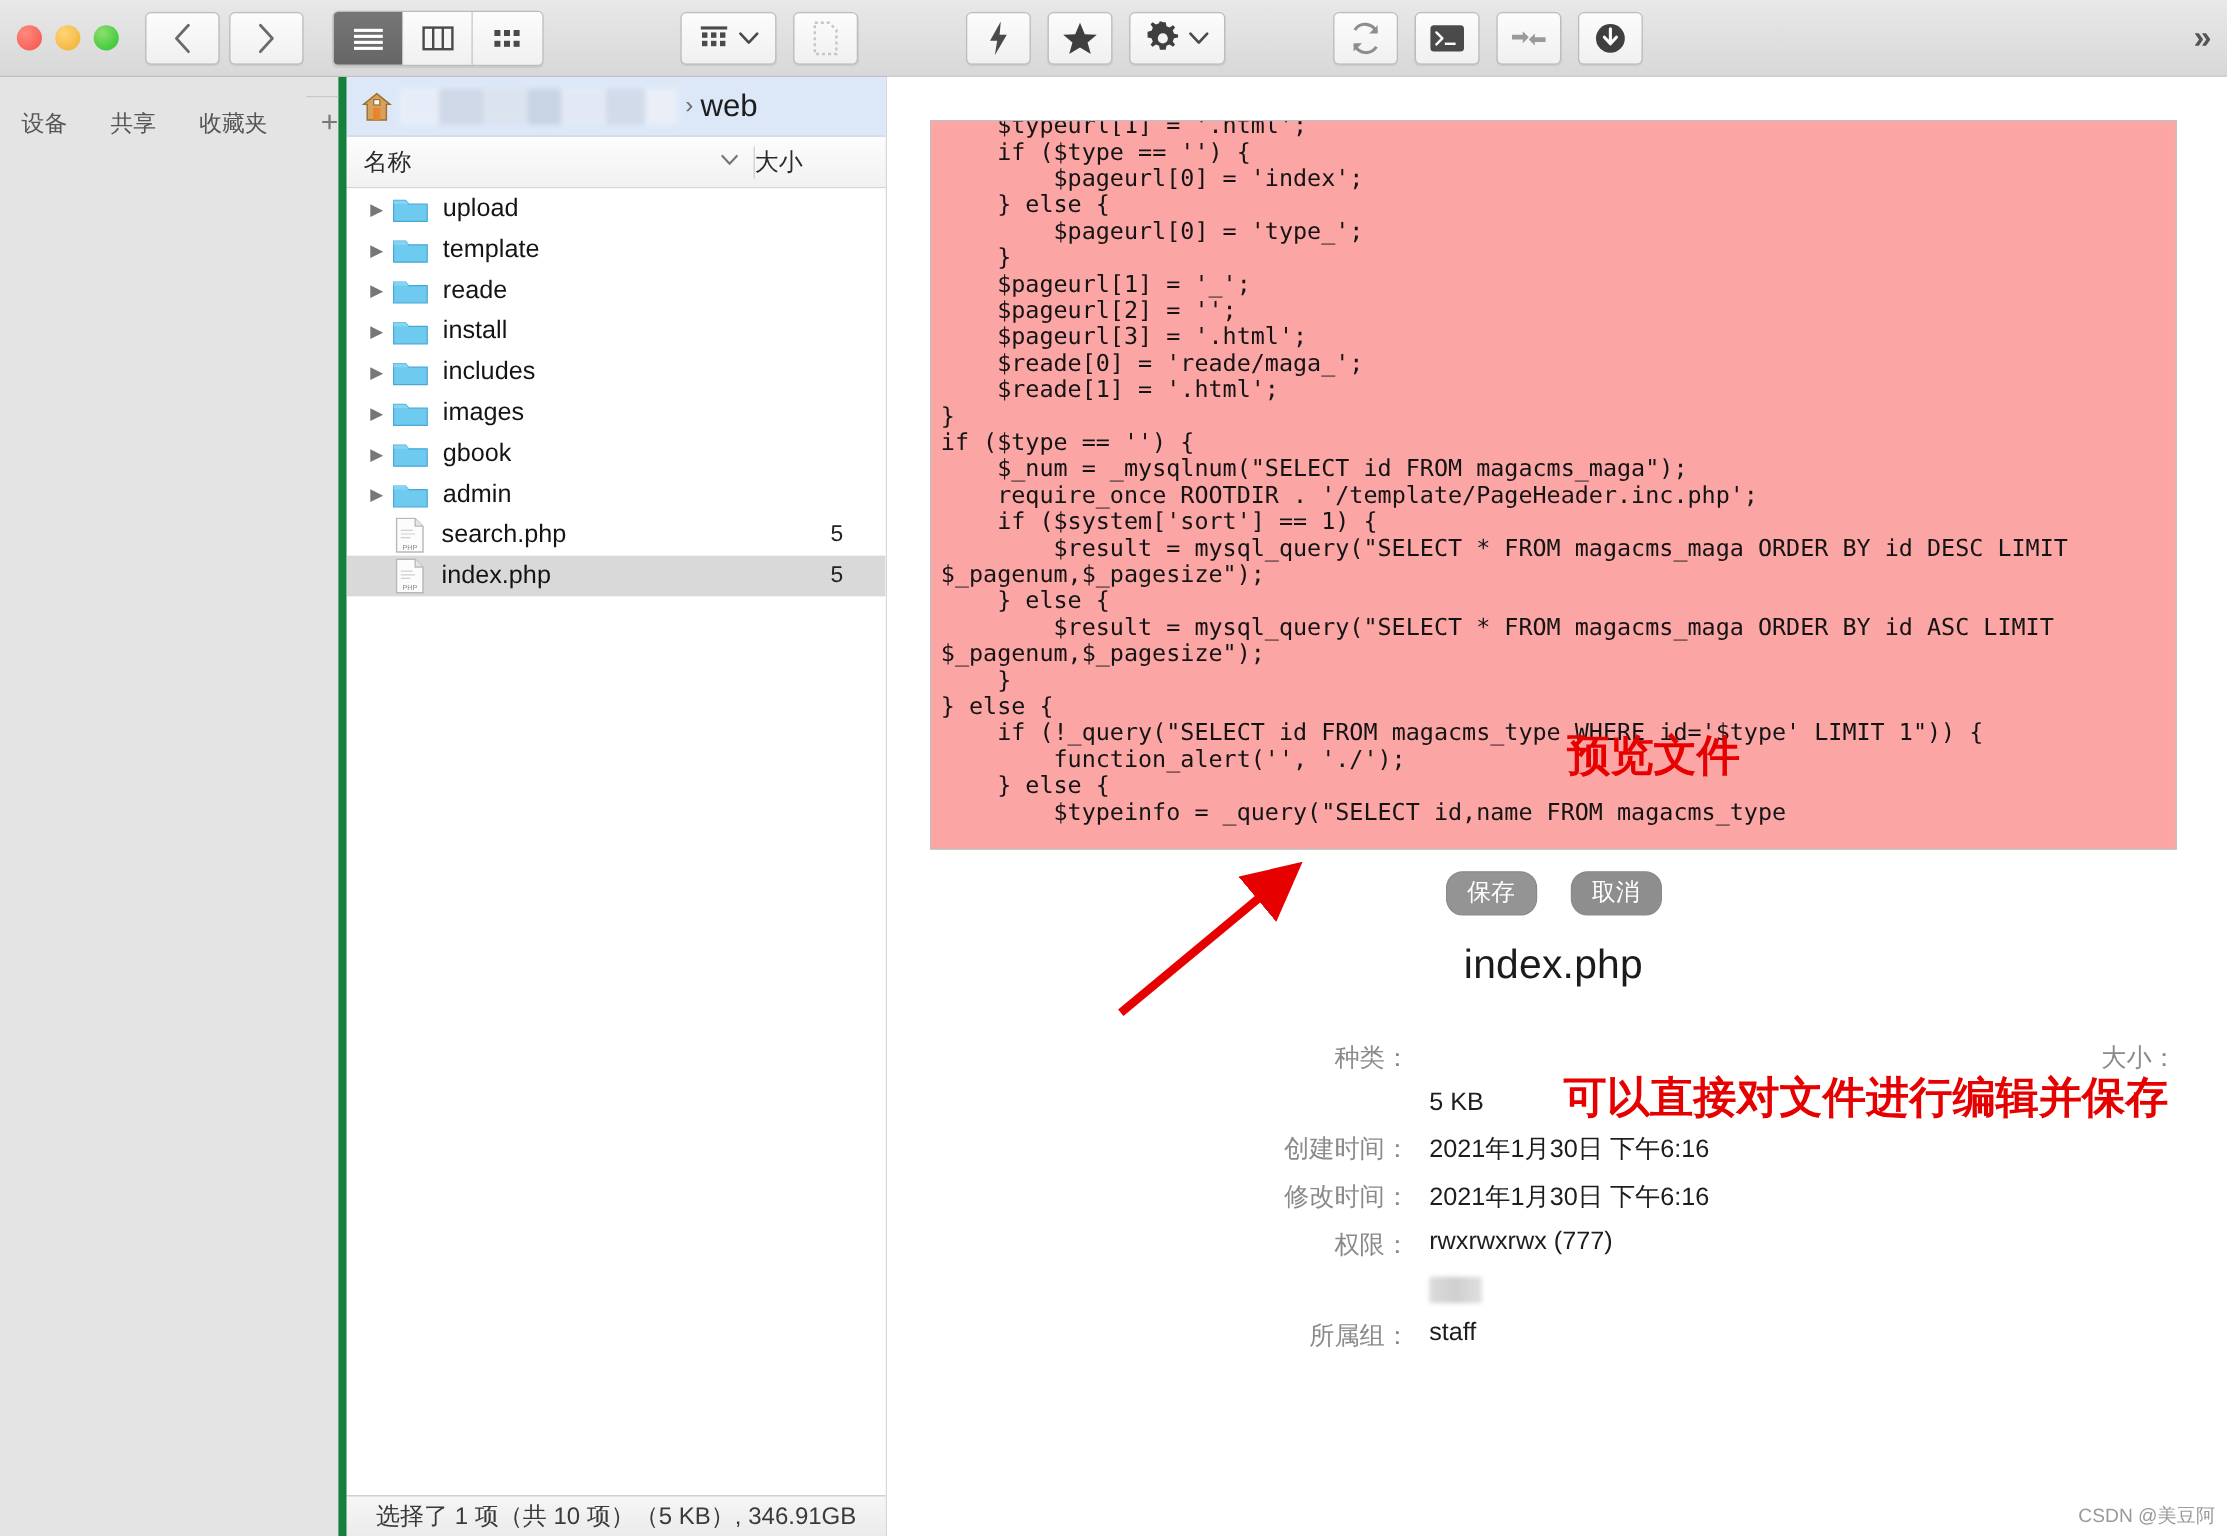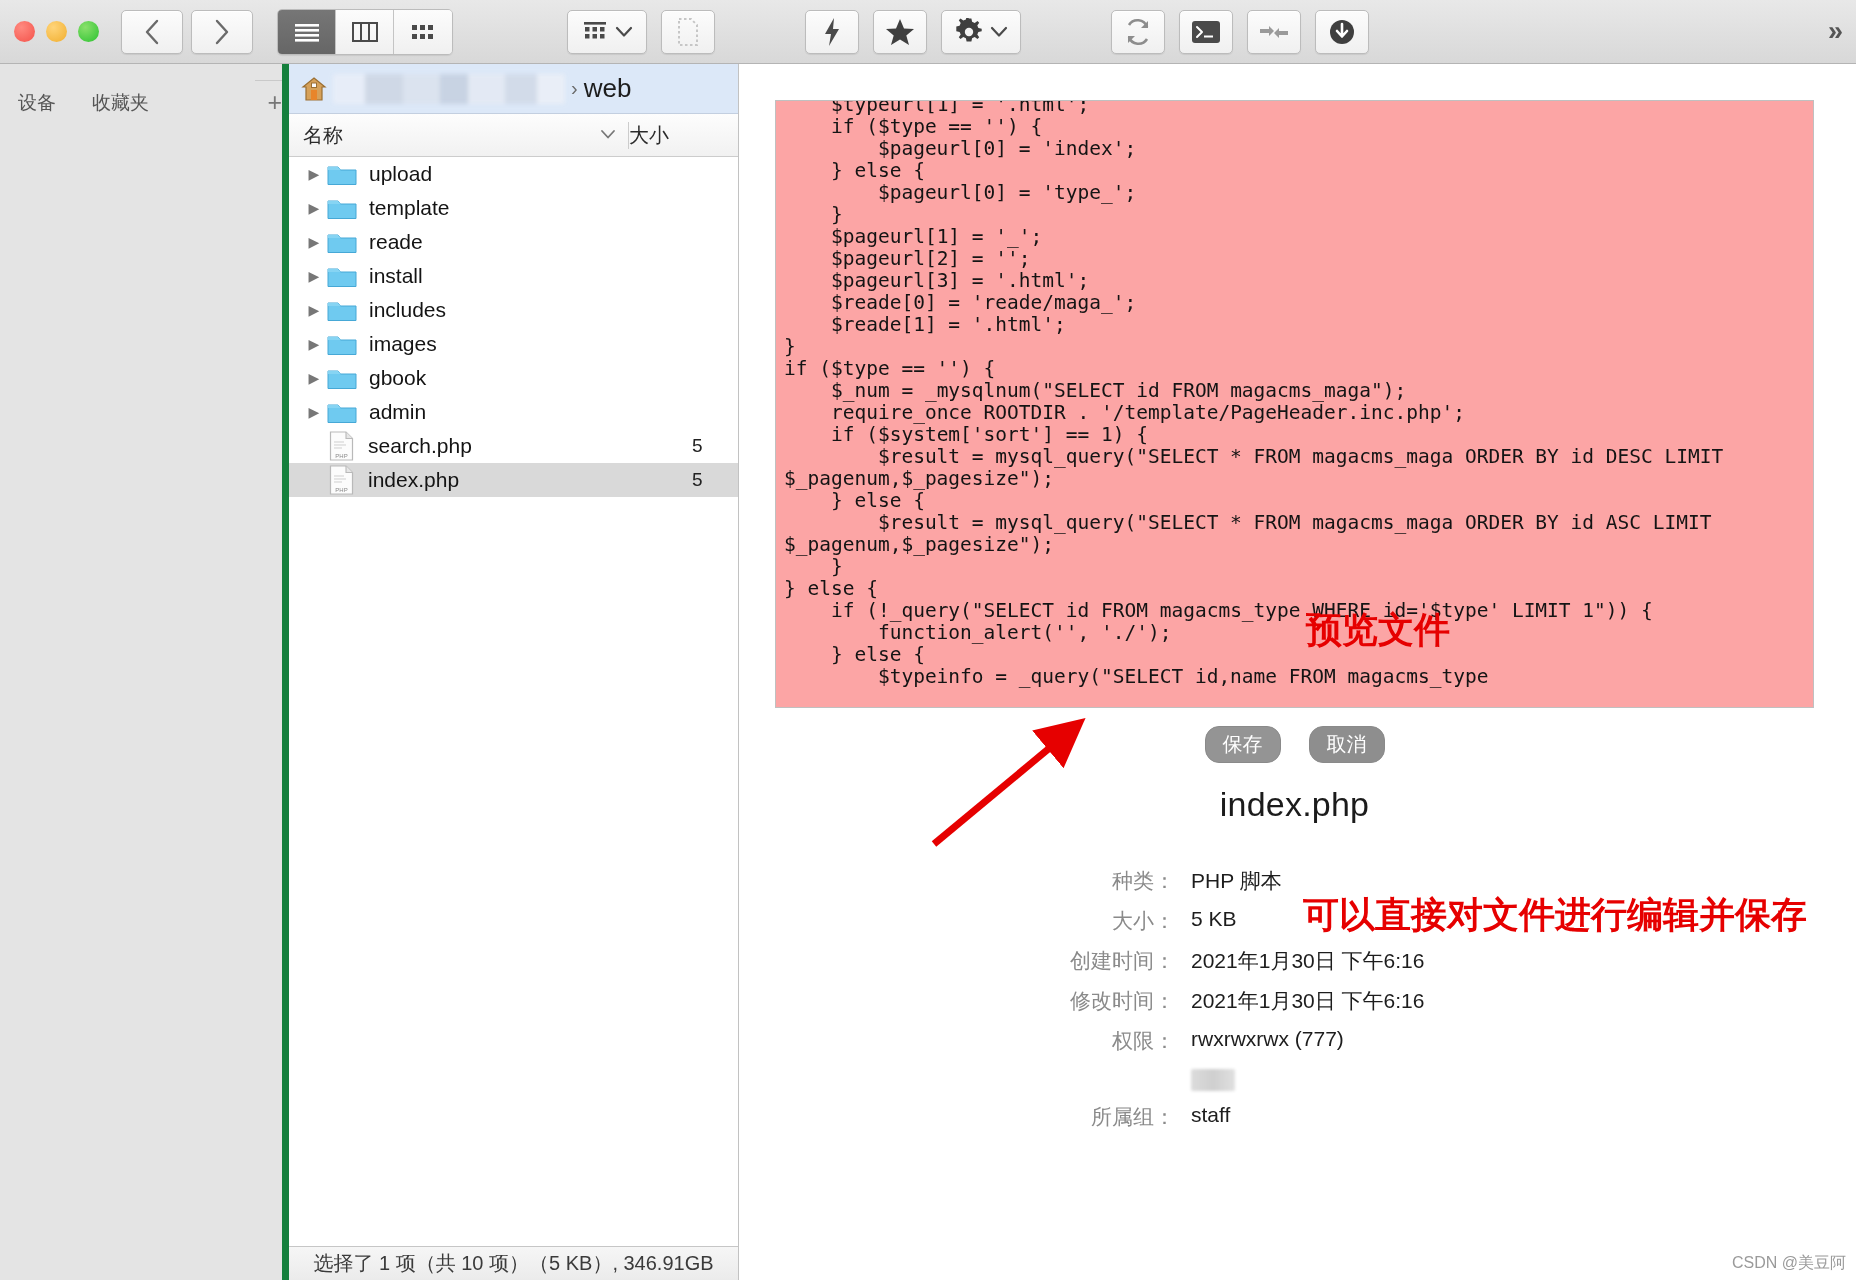--- a/index.html
+++ b/index.html
@@ -394,20 +394,21 @@
     </div>
 
     <div class="spacer"></div>
     <div class="chev-more">»</div>
   </div>
 
   <div class="body">
 
     <div class="sidebar">
       <div class="sb-item">设备</div>
+      <div class="sb-item">共享</div>
       <div class="sb-item">收藏夹</div>
       <div class="sb-spacer"></div>
       <div class="sb-foot">+</div>
     </div>
 
     <div class="filepane">
 
       <div class="crumbbar">
         <svg class="house" viewBox="0 0 26 26">
           <path d="M13 2 L24 11 H21 V24 H5 V11 H2 Z" fill="#d6a15a" stroke="#9b6f32" stroke-width="1.2"></path>
@@ -570,21 +571,20 @@
       <div class="btnrow">
         <div class="pillbtn">保存</div>
         <div class="pillbtn cancel">取消</div>
       </div>
 
       <div class="fileTitle">index.php</div>
 
       <div class="meta" id="meta">
           <div class="k">种类：</div>
           <div></div>
-          <div class="v">PHP 脚本</div>
           <div class="k">大小：</div>
           <div></div>
           <div class="v">5 KB</div>
           <div class="k">创建时间：</div>
           <div></div>
           <div class="v">2021年1月30日 下午6:16</div>
           <div class="k">修改时间：</div>
           <div></div>
           <div class="v">2021年1月30日 下午6:16</div>
           <div class="k">权限：</div>

